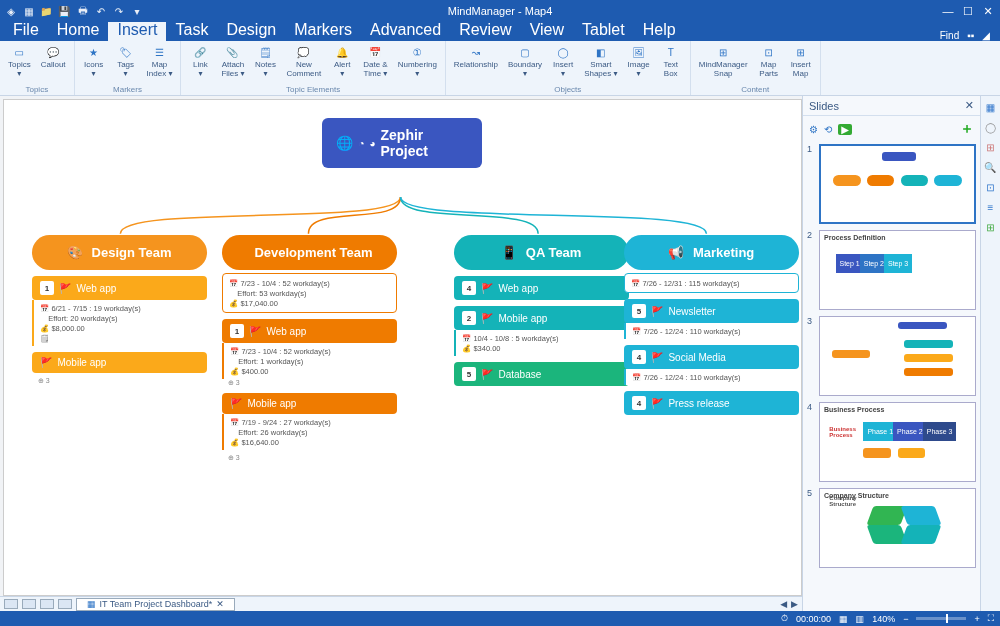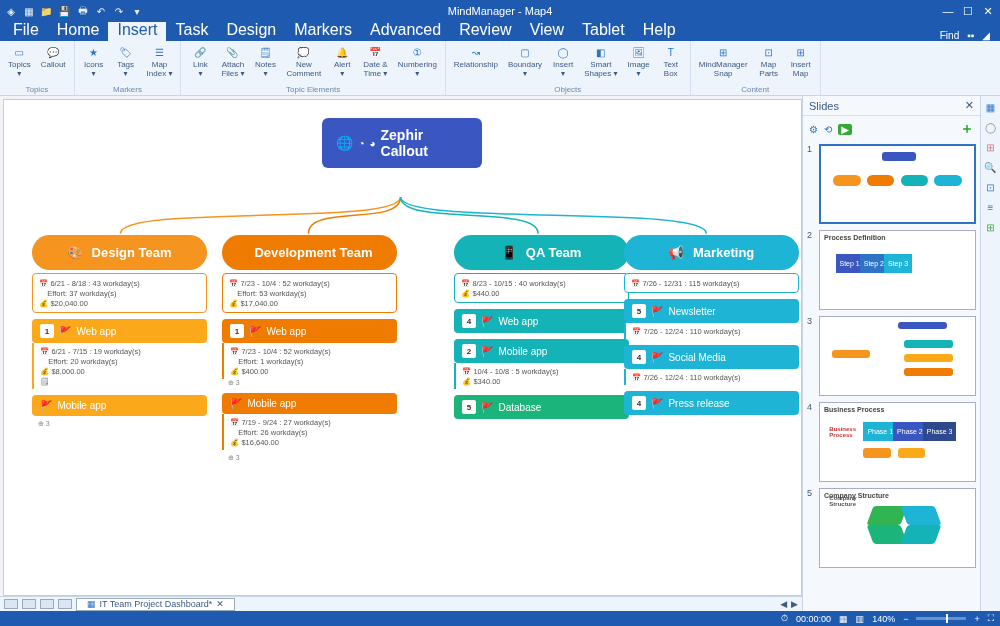--- a/index.html
+++ b/index.html
@@ -258,33 +258,28 @@
           <path d="M 398 98 C 398 128, 305 105, 305 135" stroke="#ef7b00" fill="none" stroke-width="1.5"></path>
           <path d="M 398 98 C 398 128, 537 105, 537 135" stroke="#14b3b8" fill="none" stroke-width="1.5"></path>
           <path d="M 398 98 C 398 128, 707 105, 707 135" stroke="#1eb4d6" fill="none" stroke-width="1.5"></path>
         </svg>
     <div class="node" style="left: 318px; top: 18px;">
           <div class="node-root">
             <div class="ttl">
               <span>🌐</span>
               <span style="font-size:10px">◔</span>
               <span style="font-size:10px">◕</span> 
-              <span>Zephir Callout</span>
+              <span>Zephir Project</span>
             </div>
           </div>
         </div>
         <div class="node" style="left: 28px; top: 135px; width: 175px;">
           <div class="team-node" style="background:#f5941e">
             <span>🎨</span>
             <span>Design Team</span>
-          </div>
-          <div class="team-meta" style="border-color:#f5941e">
-            <div>📅 6/21 - 8/18 : 43 workday(s)</div>
-            <div>&nbsp;&nbsp;&nbsp;&nbsp;Effort: 37 workday(s)</div>
-            <div>💰 $20,040.00</div>
           </div>
           <div class="task-node" style="background:#fba91a">
             <span class="badge">1</span>
             <span>🚩</span>
             <span>Web app</span>
           </div>
           <div class="task-meta" style="border-color:#fba91a">
             <div>📅 6/21 - 7/15 : 19 workday(s)</div>
             <div>&nbsp;&nbsp;&nbsp;&nbsp;Effort: 20 workday(s)</div>
             <div>💰 $8,000.00</div>
@@ -325,24 +320,20 @@
             <div>📅 7/19 - 9/24 : 27 workday(s)</div>
             <div>&nbsp;&nbsp;&nbsp;&nbsp;Effort: 26 workday(s)</div>
             <div>💰 $16,640.00</div>
           </div>
           <div style="font-size:7px;color:#888;padding-left:6px;margin-top:4px">⊕ 3</div>
         </div>
         <div class="node" style="left: 450px; top: 135px; width: 175px;">
           <div class="team-node" style="background:#14b3b8">
             <span>📱</span>
             <span>QA Team</span>
-          </div>
-          <div class="team-meta" style="border-color:#14b3b8">
-            <div>📅 8/23 - 10/15 : 40 workday(s)</div>
-            <div>💰 $440.00</div>
           </div>
           <div class="task-node" style="background:#14b3b8">
             <span class="badge">4</span>
             <span>🚩</span>
             <span>Web app</span>
           </div>
           <div class="task-node" style="background:#14b3b8">
             <span class="badge">2</span>
             <span>🚩</span>
             <span>Mobile app</span>

